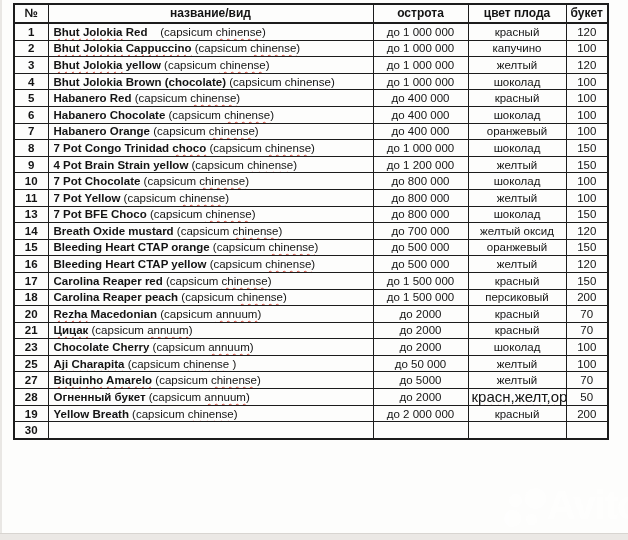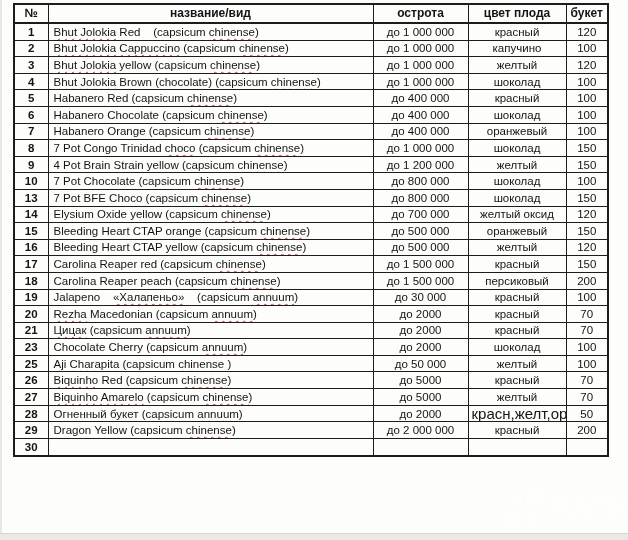--- a/index.html
+++ b/index.html
@@ -26,21 +26,21 @@
     line-height:1.05;
   }
   thead th{
     height:17px;font-size:12px;font-weight:bold;text-align:center;
     border-bottom:2px solid #1c1c1c;
   }
   tbody td{height:15.6px;font-size:11.5px}
   .c-num{text-align:center;font-weight:bold}
   .c-name{text-align:left;white-space:pre;padding-left:5px}
   .c-heat,.c-color,.c-price{text-align:center}
-  .bold{font-weight:normal}
+  .bold{font-weight:bold}
   .wavy{
     text-decoration:underline;
     text-decoration-style:wavy;
     text-decoration-color:#cf4a3d;
     text-decoration-thickness:1px;
     text-underline-offset:2px;
   }
   .small-cell{font-size:15px}
 
   .bottom-strip{
@@ -150,29 +150,36 @@
           <td class="c-price">150</td>
         </tr>
         <tr>
           <td class="c-num">10</td>
           <td class="c-name"><span class="bold">7 Pot Chocolate</span><span> (capsicum </span><span class="wavy">chinense</span><span>)</span></td>
           <td class="c-heat">до 800 000</td>
           <td class="c-color">шоколад</td>
           <td class="c-price">100</td>
         </tr>
         <tr>
+          <td class="c-num">11</td>
+          <td class="c-name"><span class="bold">7 Pot Yellow</span><span> (capsicum </span><span class="wavy">chinense</span><span>)</span></td>
+          <td class="c-heat">до 800 000</td>
+          <td class="c-color">желтый</td>
+          <td class="c-price">100</td>
+        </tr>
+        <tr>
           <td class="c-num">13</td>
           <td class="c-name"><span class="bold">7 Pot BFE Choco</span><span> (capsicum </span><span class="wavy">chinense</span><span>)</span></td>
           <td class="c-heat">до 800 000</td>
           <td class="c-color">шоколад</td>
           <td class="c-price">150</td>
         </tr>
         <tr>
           <td class="c-num">14</td>
-          <td class="c-name"><span class="bold">Elysium Oxide yellow</span><span> (capsicum </span><span class="wavy">chinense</span><span>)</span></td>
+          <td class="c-name"><span class="bold">Breath Oxide mustard</span><span> (capsicum </span><span class="wavy">chinense</span><span>)</span></td>
           <td class="c-heat">до 700 000</td>
           <td class="c-color">желтый оксид</td>
           <td class="c-price">120</td>
         </tr>
         <tr>
           <td class="c-num">15</td>
           <td class="c-name"><span class="bold">Bleeding Heart CTAP orange</span><span> (capsicum </span><span class="wavy">chinense</span><span>)</span></td>
           <td class="c-heat">до 500 000</td>
           <td class="c-color">оранжевый</td>
           <td class="c-price">150</td>
@@ -192,27 +199,20 @@
           <td class="c-price">150</td>
         </tr>
         <tr>
           <td class="c-num">18</td>
           <td class="c-name"><span class="bold">Carolina Reaper peach</span><span> (capsicum </span><span class="wavy">chinense</span><span>)</span></td>
           <td class="c-heat">до 1 500 000</td>
           <td class="c-color">персиковый</td>
           <td class="c-price">200</td>
         </tr>
         <tr>
-          <td class="c-num">19</td>
-          <td class="c-name"><span class="bold">Jalapeno</span><span class="bold">    </span><span class="bold wavy">«Халапеньо»</span><span>    (capsicum </span><span class="wavy">annuum</span><span>)</span></td>
-          <td class="c-heat">до 30 000</td>
-          <td class="c-color">красный</td>
-          <td class="c-price">100</td>
-        </tr>
-        <tr>
           <td class="c-num">20</td>
           <td class="c-name"><span class="bold wavy">Rezha</span><span class="bold"> Macedonian</span><span> (capsicum </span><span class="wavy">annuum</span><span>)</span></td>
           <td class="c-heat">до 2000</td>
           <td class="c-color">красный</td>
           <td class="c-price">70</td>
         </tr>
         <tr>
           <td class="c-num">21</td>
           <td class="c-name"><span class="bold wavy">Цицак</span><span> (capsicum </span><span class="wavy">annuum</span><span>)</span></td>
           <td class="c-heat">до 2000</td>
@@ -227,43 +227,36 @@
           <td class="c-price">100</td>
         </tr>
         <tr>
           <td class="c-num">25</td>
           <td class="c-name"><span class="bold wavy">Aji Charapita</span><span> (capsicum </span><span class="wavy">chinense</span><span> )</span></td>
           <td class="c-heat">до 50 000</td>
           <td class="c-color">желтый</td>
           <td class="c-price">100</td>
         </tr>
         <tr>
-          <td class="c-num">26</td>
-          <td class="c-name"><span class="bold wavy">Biquinho</span><span class="bold"> Red</span><span> (capsicum </span><span class="wavy">chinense</span><span>)</span></td>
-          <td class="c-heat">до 5000</td>
-          <td class="c-color">красный</td>
-          <td class="c-price">70</td>
-        </tr>
-        <tr>
           <td class="c-num">27</td>
           <td class="c-name"><span class="bold wavy">Biquinho Amarelo</span><span> (capsicum </span><span class="wavy">chinense</span><span>)</span></td>
           <td class="c-heat">до 5000</td>
           <td class="c-color">желтый</td>
           <td class="c-price">70</td>
         </tr>
         <tr>
           <td class="c-num">28</td>
           <td class="c-name"><span class="bold">Огненный букет</span><span> (capsicum </span><span class="wavy">annuum</span><span>)</span></td>
           <td class="c-heat">до 2000</td>
           <td class="c-color small-cell wavy">красн,желт,оранж</td>
           <td class="c-price">50</td>
         </tr>
         <tr>
-          <td class="c-num">29</td>
-          <td class="c-name"><span class="bold">Dragon Yellow</span><span> (capsicum </span><span class="wavy">chinense</span><span>)</span></td>
+          <td class="c-num">19</td>
+          <td class="c-name"><span class="bold">Yellow Breath</span><span> (capsicum </span><span class="wavy">chinense</span><span>)</span></td>
           <td class="c-heat">до 2 000 000</td>
           <td class="c-color">красный</td>
           <td class="c-price">200</td>
         </tr>
         <tr>
           <td class="c-num">30</td>
           <td class="c-name"></td>
           <td class="c-heat"></td>
           <td class="c-color"></td>
           <td class="c-price"></td>

